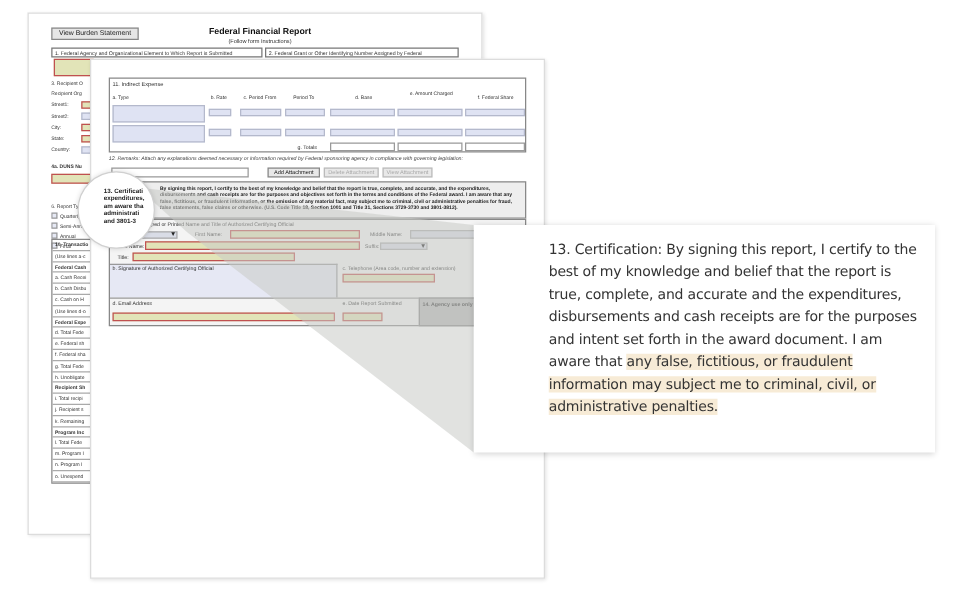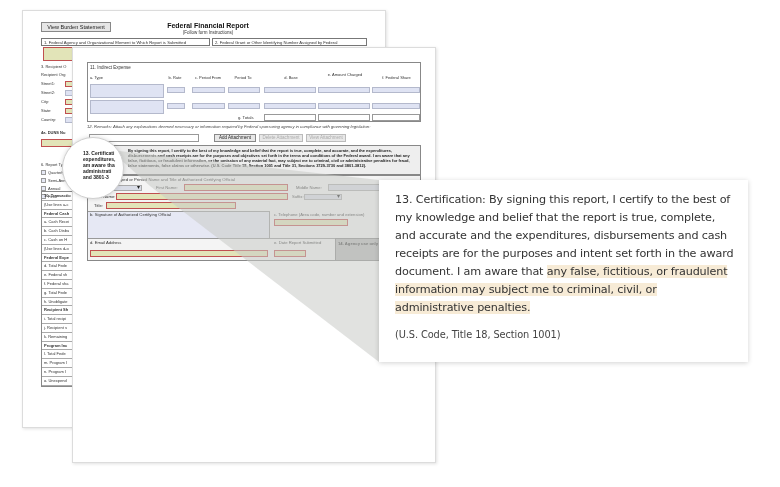--- a/index.html
+++ b/index.html
@@ -65,21 +65,21 @@
   }
   .mag-text { position: absolute; left: 20px; top: 12px; width: 40px; font-size: 5px; line-height: 6px; font-weight: bold; color: #222; white-space: nowrap; }
   .connector { position: absolute; left: 0; top: 0; width: 780px; height: 487px; pointer-events: none; }
 
   
   .callout {
     position: absolute; left: 379px; top: 180px; width: 369px; height: 182px;
     background: #ffffff; box-shadow: 0 1px 5px rgba(0,0,0,0.18);
     padding: 11px 14px 0 16px;
   }
-  .callout-text { font-family: "DejaVu Sans", sans-serif; font-size: 11.2px; line-height: 18px; color: #333; letter-spacing: -0.15px; }
+  .callout-text { font-family: "DejaVu Sans", sans-serif; font-size: 11.2px; line-height: 18px; color: #333; letter-spacing: -0.15px; margin-left: 44px; }
   .hl { background: #f7ebd6; }
   .callout-cite { font-family: "DejaVu Sans", sans-serif; font-size: 9.8px; color: #444; margin-top: 12px; letter-spacing: -0.1px; }
 </style>
 </head>
 <body>
 
 <div class="page back-page">
   <div class="burden-btn">View Burden Statement</div>
   <div class="report-title">Federal Financial Report</div>
   <div class="report-sub">(Follow form Instructions)</div>
@@ -222,14 +222,13 @@
     <div>13. Certificati</div>
     <div>expenditures,</div>
     <div>am aware tha</div>
     <div>administrati</div>
     <div>and 3801-3</div>
   </div>
 </div>
 
 <div class="callout">
   <div class="callout-text"><span>13. Certification:  By signing this report, I certify to the best of my knowledge and belief that the report is true, complete, and accurate and the expenditures, disbursements and cash receipts are for the purposes and intent set forth in the award document. I am aware that </span><span class="hl">any false, fictitious, or fraudulent information may subject me to criminal, civil, or administrative penalties.</span></div>
-  <div class="callout-cite">(U.S. Code, Title 18, Section 1001)</div>
 </div>
 
 </body></html>

